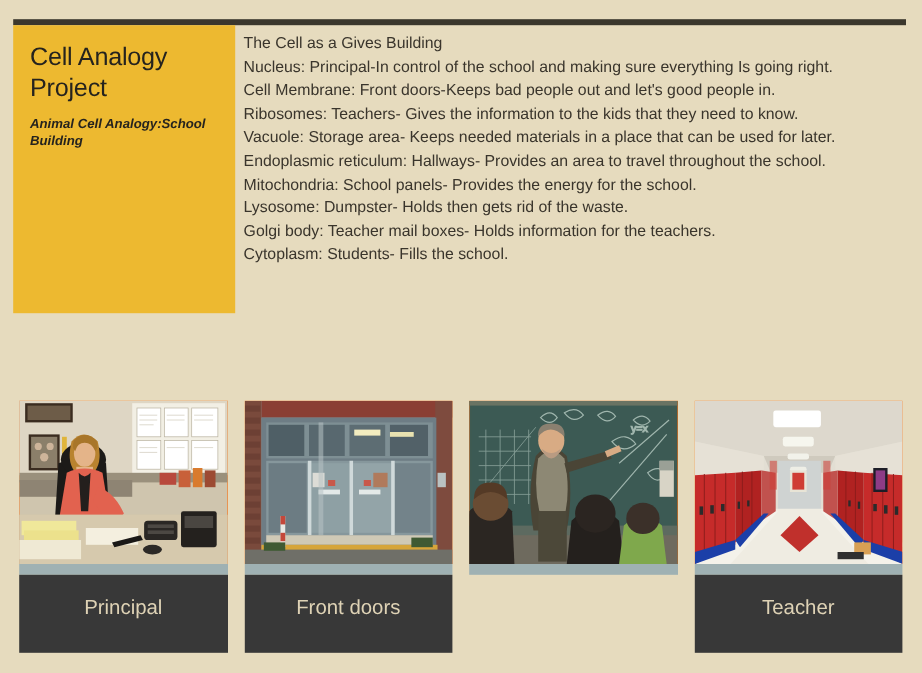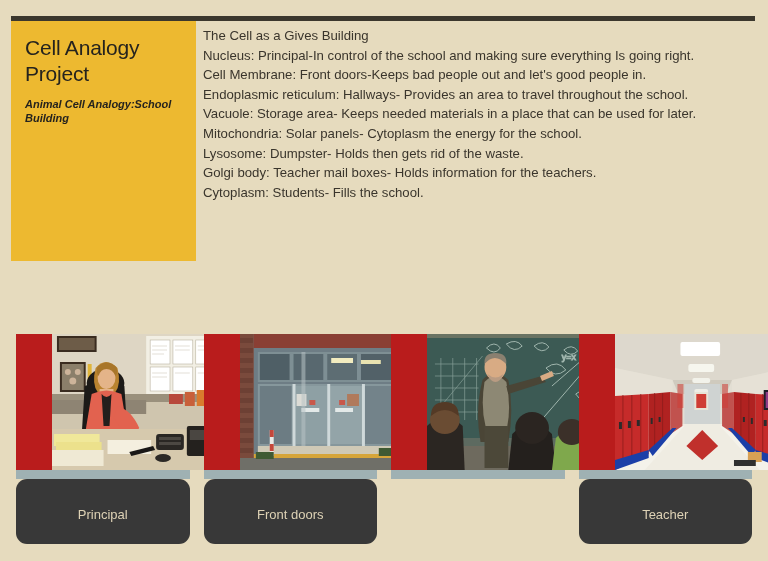--- a/index.html
+++ b/index.html
@@ -88,66 +88,65 @@
   .card {
     width: 175px;
     display: flex;
     flex-direction: column;
   }
   .card-photo {
     width: 100%;
     height: 136px;
     overflow: hidden;
     position: relative;
-    background: #b91c1c;
-    padding-left: 36px;
+    background: #f97316;
   }
   .card-photo svg {
     display: block;
     width: 100%;
     height: 100%;
   }
   .card-strip {
     width: 100%;
     height: 9px;
     background: #9fb1b3;
   }
   .card-caption {
     width: 100%;
     height: 65px;
     background: #383838;
     color: #ded2b5;
-    font-size: 13px;
+    font-size: 17px;
     display: flex;
     align-items: flex-start;
     justify-content: center;
     box-sizing: border-box;
-    padding-top: 28px;
-    border-radius: 11px;
+    padding-top: 18px;
   }
 </style>
 </head>
 <body>
 
 <div class="slide">
 
   <div class="top-rule"></div>
 
   <div class="title-panel">
     <div class="title-main">Cell Analogy Project</div>
     <div class="title-sub">Animal Cell Analogy:School Building</div>
   </div>
 
   <div class="body-col">
     <p>The Cell as a Gives Building</p>
     <p>Nucleus: Principal-In control of the school and making sure everything Is going right.</p>
     <p>Cell Membrane: Front doors-Keeps bad people out and let's good people in.</p>
+    <p>Ribosomes: Teachers- Gives the information to the kids that they need to know.</p>
+    <p>Vacuole: Storage area- Keeps needed materials in a place that can be used for later.</p>
     <p>Endoplasmic reticulum: Hallways- Provides an area to travel throughout the school.</p>
-    <p>Vacuole: Storage area- Keeps needed materials in a place that can be used for later.</p>
-    <p>Mitochondria: Solar panels- Cytoplasm the energy for the school.</p>
+    <p>Mitochondria: School panels- Provides the energy for the school.</p>
     <p>Lysosome: Dumpster- Holds then gets rid of the waste.</p>
     <p>Golgi body: Teacher mail boxes- Holds information for the teachers.</p>
     <p>Cytoplasm: Students- Fills the school.</p>
   </div>
 
   <div class="card-row">
 
     <div class="card">
       <div class="card-photo">
         <svg viewBox="0 0 175 136" preserveAspectRatio="none">

